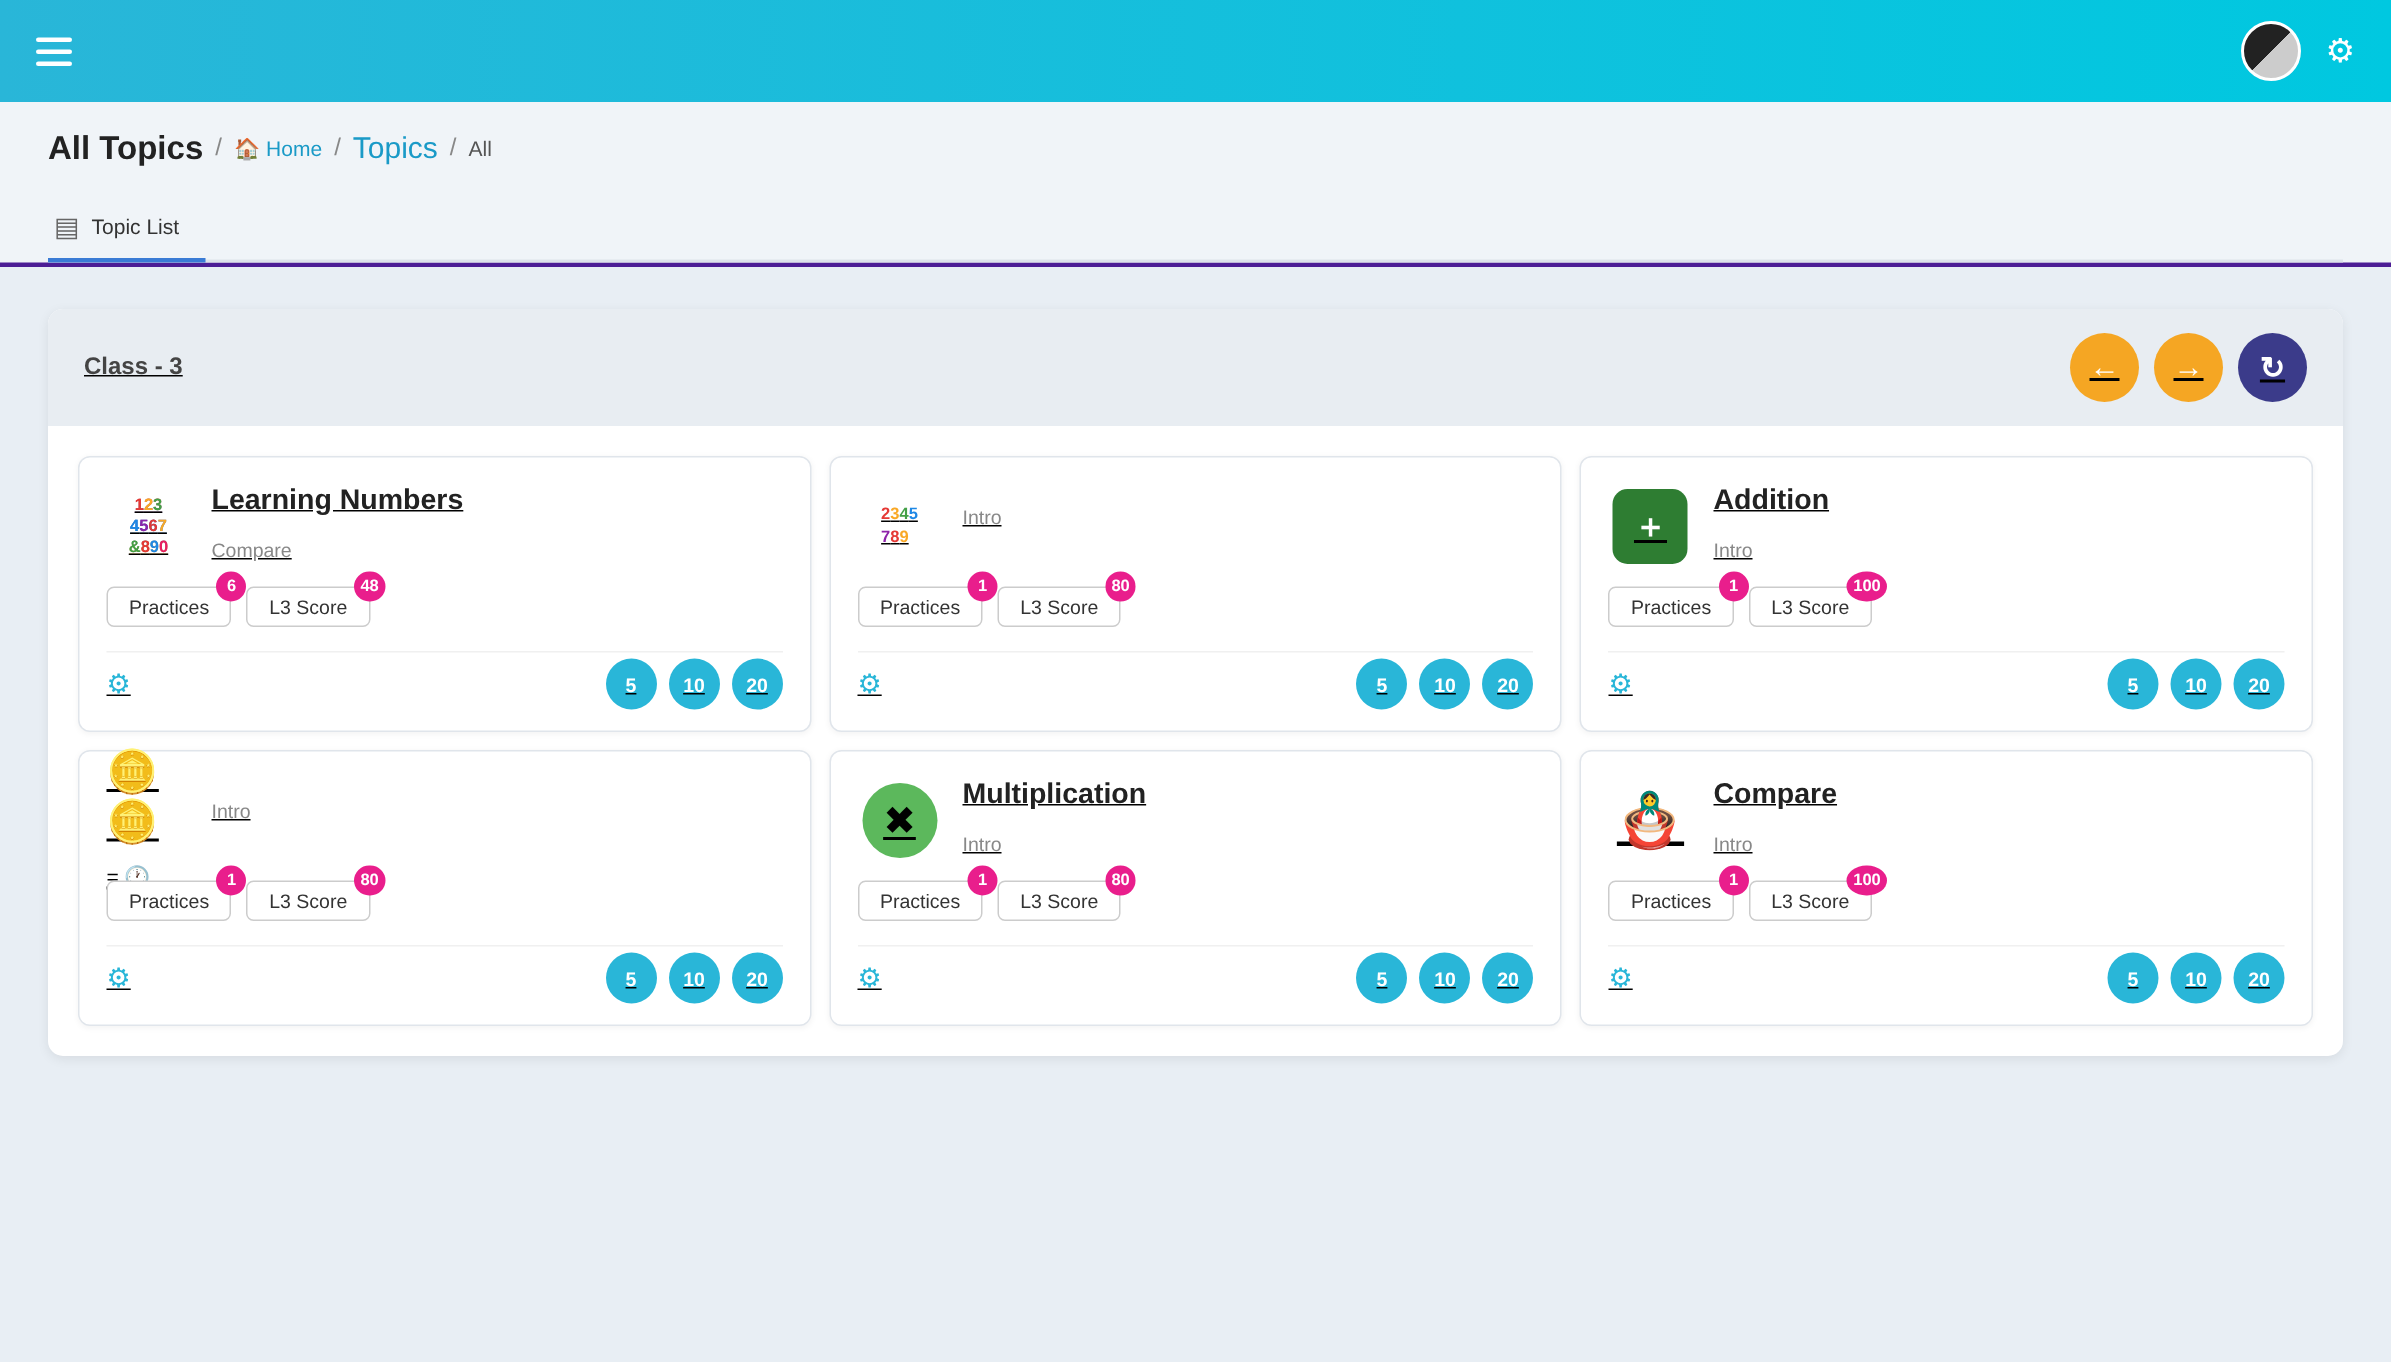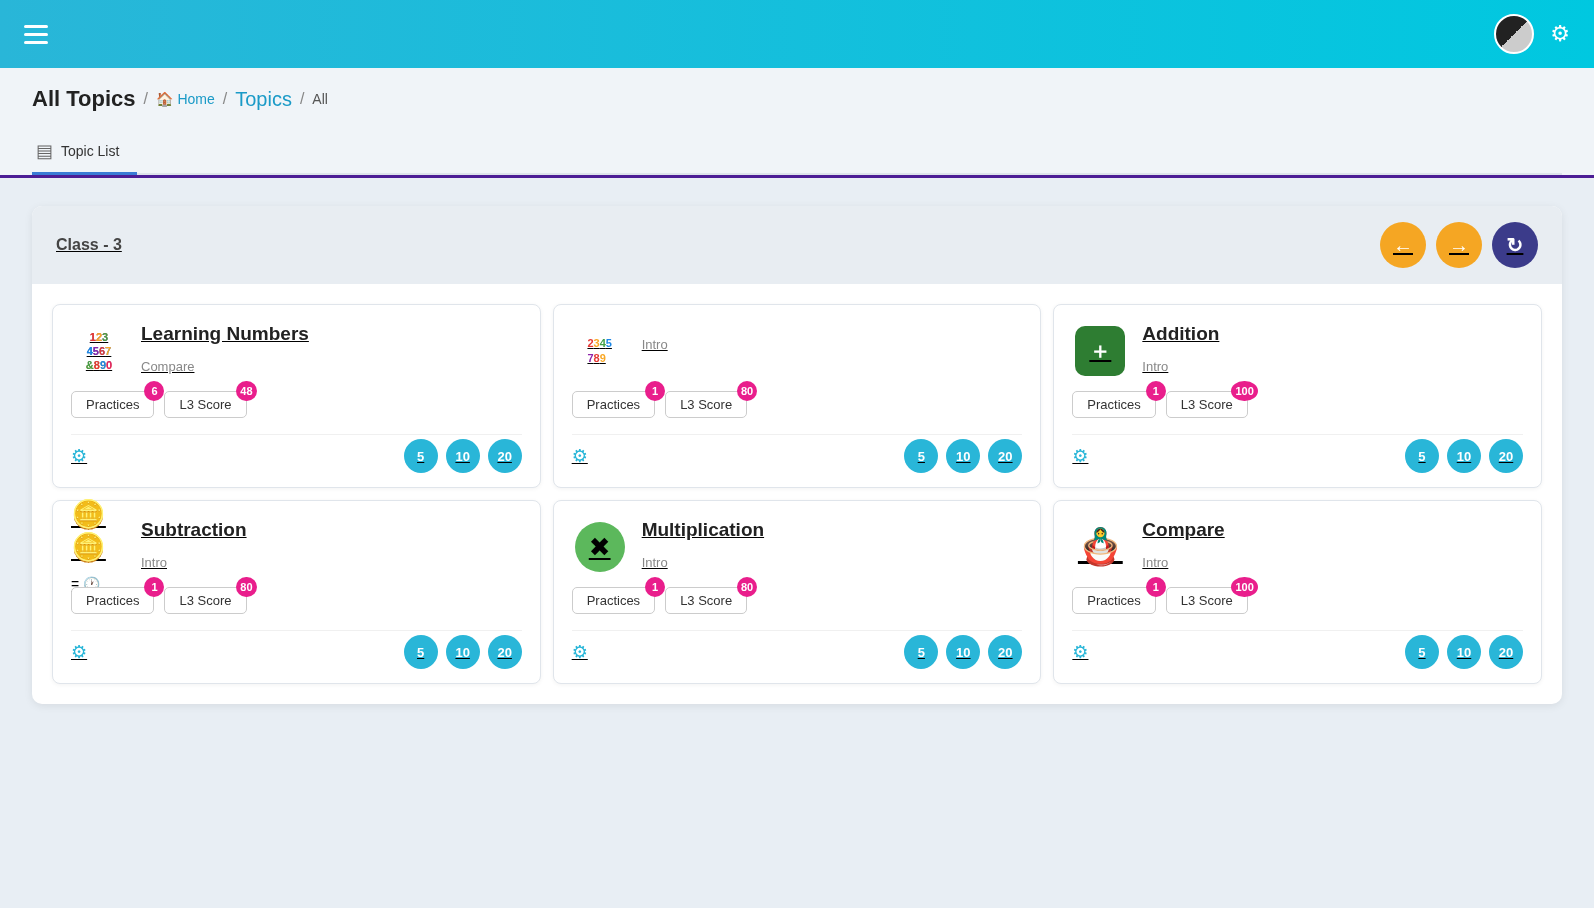--- a/index.html
+++ b/index.html
@@ -330,21 +330,20 @@
           </div>
         </div>
       </div>
 
       <div class="topic-card">
         <div class="topic-top">
           <div class="topic-icon-wrap">
             <div style="font-size:28px;">🪙🪙<br><span style="font-size:14px;">= 🕐</span></div>
           </div>
           <div class="topic-info">
-            <div class="topic-name">Subtraction</div>
             <div class="topic-sub">Intro</div>
           </div>
         </div>
         <div class="badges-row">
           <div class="badge-wrap">
             <button class="badge-btn">Practices</button>
             <span class="badge-count">1</span>
           </div>
           <div class="badge-wrap">
             <button class="badge-btn">L3 Score</button>

